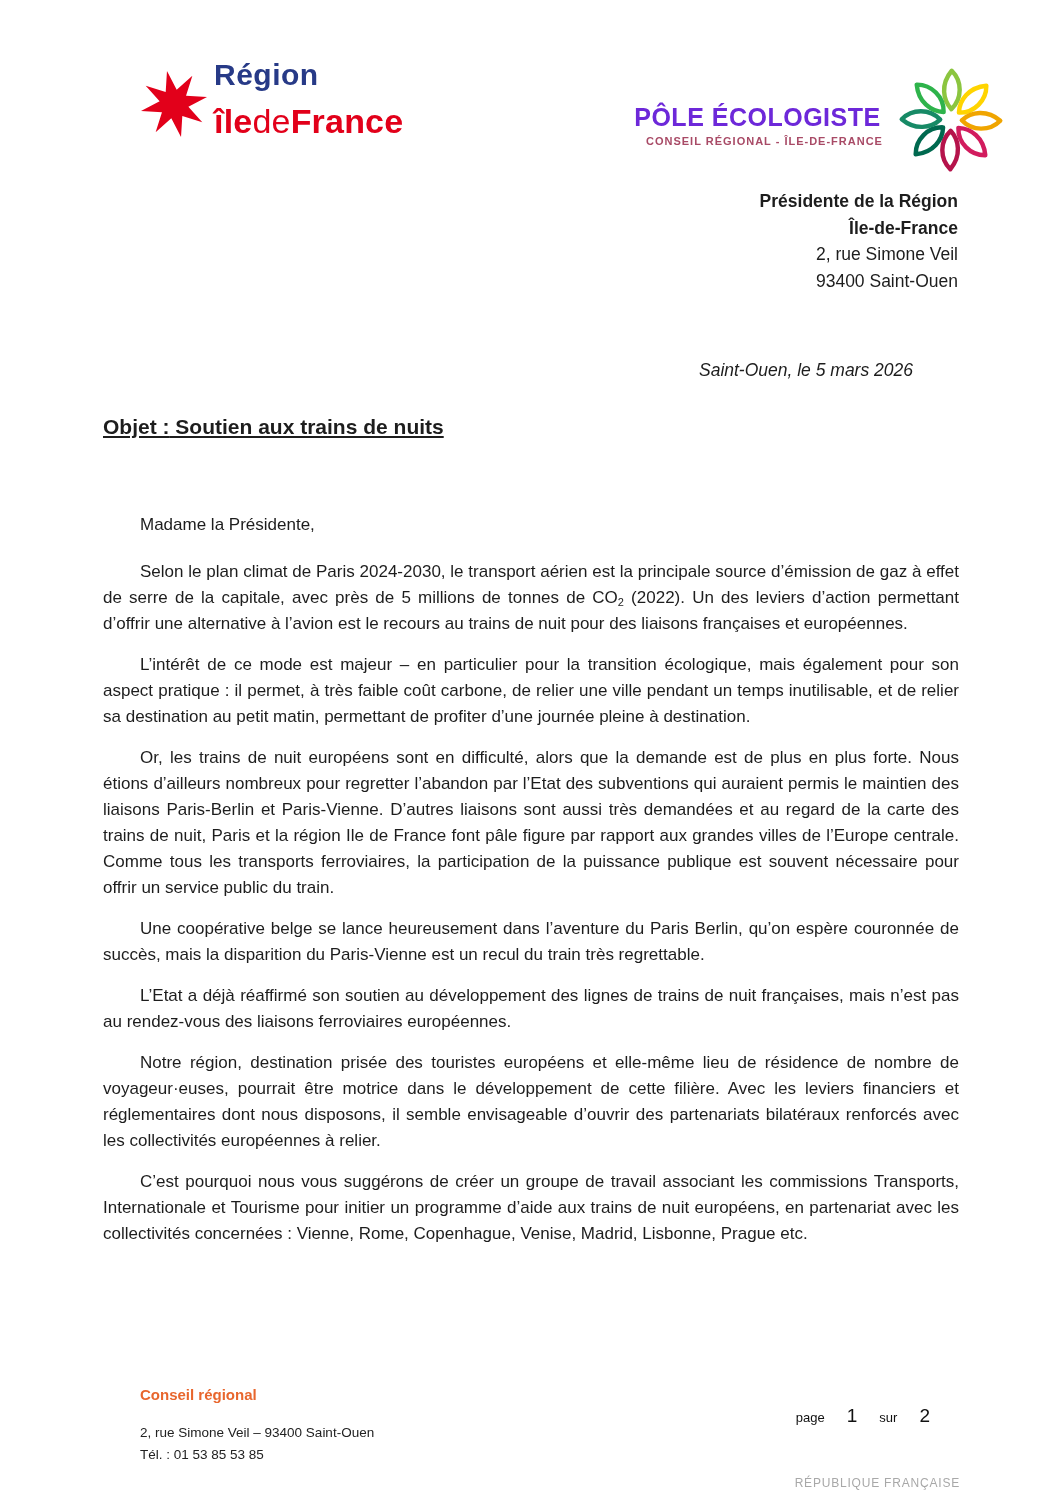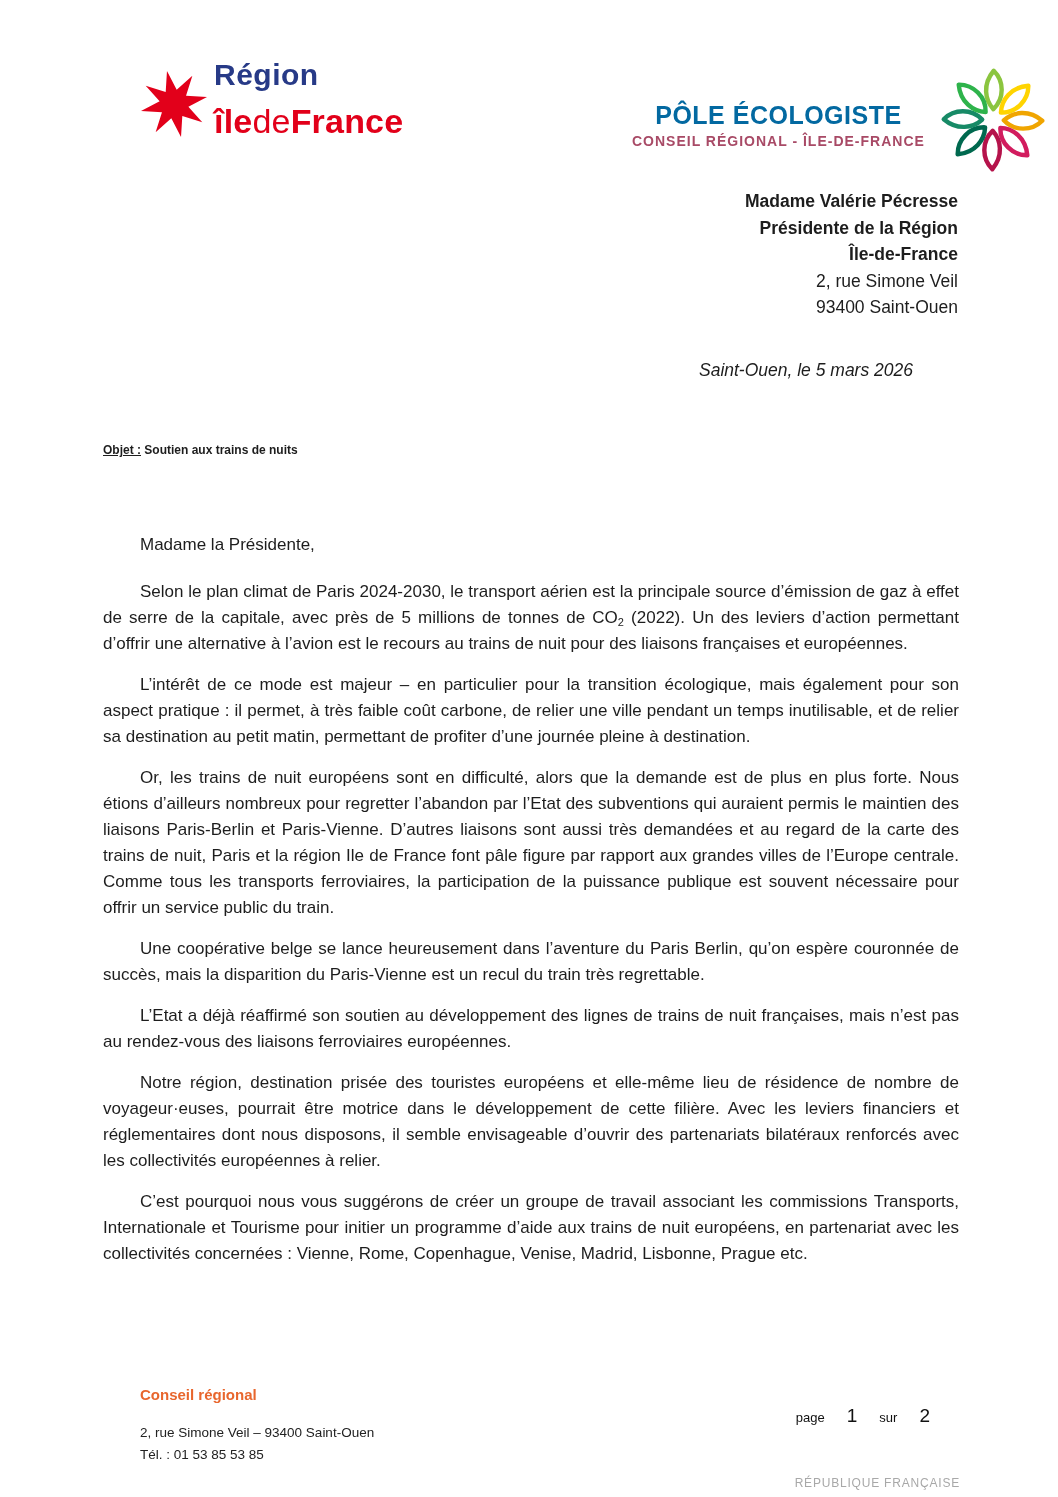--- a/index.html
+++ b/index.html
@@ -15,33 +15,33 @@
   
   .idf-logo{position:absolute;left:138px;top:60px;display:flex;align-items:flex-start;}
   .idf-star{width:72px;height:76px;margin-top:6px;}
   .idf-text{margin-left:4px;line-height:1;}
   .idf-region{font-size:30px;font-weight:600;color:#273a87;letter-spacing:0.5px;}
   .idf-france{font-size:34px;color:#e2001a;margin-top:14px;letter-spacing:0.2px;}
   .idf-france .b{font-weight:800;}
   .idf-france .n{font-weight:400;}
   .pole-logo{position:absolute;left:632px;top:68px;display:flex;align-items:center;}
   .pole-text{text-align:center;}
-  .pole-title{font-size:25px;font-weight:800;color:#0369a1;letter-spacing:0.5px;white-space:nowrap;}
-  .pole-sub{font-size:14px;font-weight:700;color:#a84a66;letter-spacing:1px;margin-top:3px;white-space:nowrap;}
+  .pole-title{font-size:25px;font-weight:800;color:#6d28d9;letter-spacing:0.5px;white-space:nowrap;}
+  .pole-sub{font-size:11px;font-weight:700;color:#a84a66;letter-spacing:1px;margin-top:3px;white-space:nowrap;margin-left:14px;}
   .pole-flower{width:128px;height:128px;margin-left:4px;margin-top:-14px;}
   
   .recipient{position:absolute;left:103px;top:188px;width:855px;text-align:right;
              font-size:17.5px;line-height:26.5px;}
   .recipient .bold{font-weight:700;}
   .date-line{position:absolute;left:103px;top:360px;width:810px;text-align:right;
              font-style:italic;font-size:17.5px;}
-  .subject{position:absolute;left:103px;top:443px;font-size:12px;font-weight:700;}
+  .subject{position:absolute;left:103px;top:415px;font-size:21px;font-weight:700;text-decoration:underline;}
   .subject .u{text-decoration:underline;}
   .body-col{position:absolute;left:103px;top:512px;width:856px;
-            font-size:17px;line-height:26px;text-align:justify;margin-top:20px;}
+            font-size:17px;line-height:26px;text-align:justify;}
   .body-col p{margin:0 0 15px 0;text-indent:37px;}
   .body-col p.salutation{text-align:left;margin-bottom:21px;}
   sub.co2{font-size:11px;vertical-align:-3px;line-height:0;}
   
   .footer{position:absolute;left:140px;top:1384px;width:820px;font-size:13.5px;line-height:22px;}
   .footer-org{font-size:15px;font-weight:700;color:#e8662d;margin-bottom:16px;}
   .footer-addr,.footer-tel{color:#222222;}
   .footer-rep{margin-top:6px;font-size:12px;color:#a8a8a8;letter-spacing:0.8px;text-align:right;}
   .page-num{position:absolute;right:128px;top:1405px;font-size:13px;color:#111;
             display:flex;align-items:baseline;gap:22px;}
@@ -75,21 +75,20 @@
         <path d="M0,-11 C-9,-20 -12,-36 -1,-50 C10,-40 11,-22 0,-11 Z" stroke="#d21c5e" transform="rotate(137)"></path>
         <path d="M0,-11 C-9,-20 -12,-36 -1,-50 C10,-40 11,-22 0,-11 Z" stroke="#b5134b" transform="rotate(182)"></path>
         <path d="M0,-11 C-9,-20 -12,-36 -1,-50 C10,-40 11,-22 0,-11 Z" stroke="#00694f" transform="rotate(227)"></path>
         <path d="M0,-11 C-9,-20 -12,-36 -1,-50 C10,-40 11,-22 0,-11 Z" stroke="#178a66" transform="rotate(272)"></path>
         <path d="M0,-11 C-9,-20 -12,-36 -1,-50 C10,-40 11,-22 0,-11 Z" stroke="#2eb34b" transform="rotate(317)"></path>
       </g>
     </svg>
   </div>
 
   <div class="recipient">
-    <div class="bold">Madame Valérie Pécresse</div>
     <div class="bold">Présidente de la Région</div>
     <div class="bold">Île-de-France</div>
     <div>2, rue Simone Veil</div>
     <div>93400 Saint-Ouen</div>
   </div>
 
   <div class="date-line">Saint-Ouen, le 5 mars 2026</div>
 
   <div class="subject"><span class="u">Objet :</span><span> Soutien aux trains de nuits</span></div>
 

